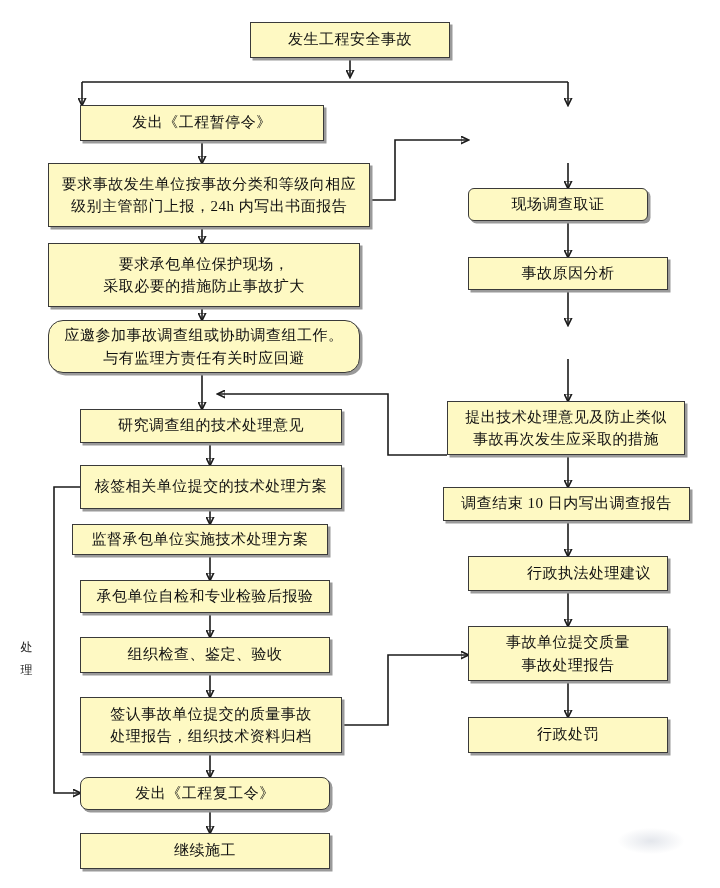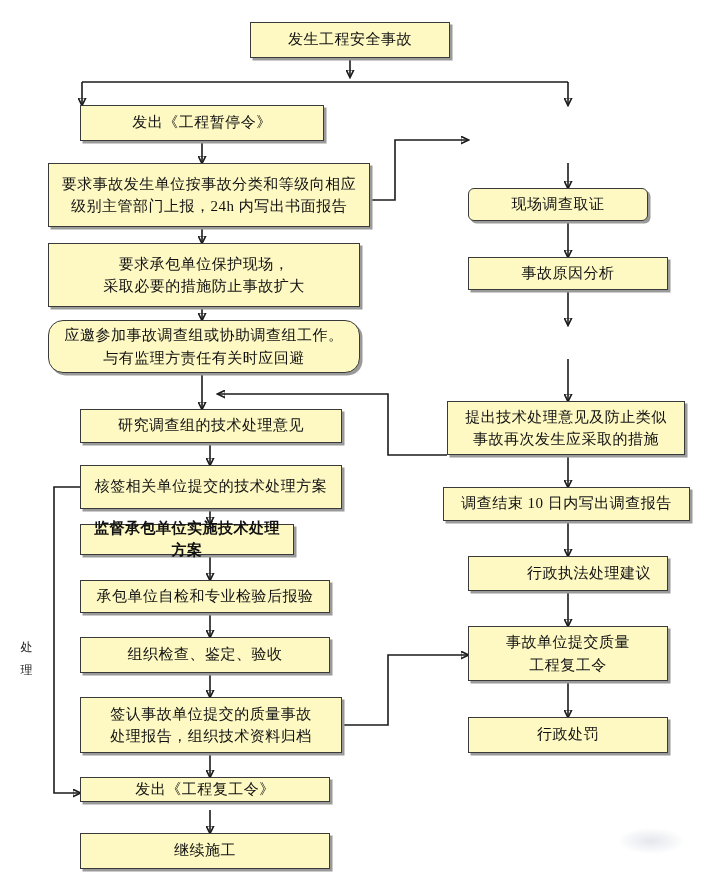--- a/index.html
+++ b/index.html
@@ -114,47 +114,47 @@
   <div class="node two-line" style="left:48px;top:243px;width:312px;height:64px;">要求承包单位保护现场，
 采取必要的措施防止事故扩大</div>
 
   <div class="node two-line" style="left:48px;top:320px;width:312px;height:53px;border-radius:15px;">应邀参加事故调查组或协助调查组工作。
 与有监理方责任有关时应回避</div>
 
   <div class="node" style="left:80px;top:409px;width:262px;height:34px;">研究调查组的技术处理意见</div>
 
   <div class="node" style="left:80px;top:465px;width:262px;height:44px;">核签相关单位提交的技术处理方案</div>
 
-  <div class="node" style="left:80px;top:524px;width:214px;height:31px;font-weight:bold;">监督承包单位实施技术处理方案</div>
+  <div class="node" style="left:72px;top:524px;width:256px;height:31px;">监督承包单位实施技术处理方案</div>
 
   <div class="node" style="left:80px;top:580px;width:250px;height:33px;">承包单位自检和专业检验后报验</div>
 
   <div class="node" style="left:80px;top:637px;width:250px;height:36px;">组织检查、鉴定、验收</div>
 
   <div class="node two-line" style="left:80px;top:697px;width:262px;height:56px;">签认事故单位提交的质量事故
 处理报告，组织技术资料归档</div>
 
-  <div class="node" style="left:80px;top:777px;width:250px;height:25px;">发出《工程复工令》</div>
+  <div class="node" style="left:80px;top:777px;width:250px;height:33px;border-radius:8px;">发出《工程复工令》</div>
 
   <div class="node" style="left:80px;top:833px;width:250px;height:36px;">继续施工</div>
 
 
   <div class="node" style="left:468px;top:188px;width:180px;height:33px;border-radius:6px;">现场调查取证</div>
 
   <div class="node" style="left:468px;top:257px;width:200px;height:33px;">事故原因分析</div>
 
 
   <div class="node two-line" style="left:447px;top:401px;width:238px;height:54px;">提出技术处理意见及防止类似
 事故再次发生应采取的措施</div>
 
   <div class="node" style="left:443px;top:487px;width:247px;height:34px;">调查结束 10 日内写出调查报告</div>
 
   <div class="node" style="left:468px;top:556px;width:200px;height:35px;padding-left:48px;">行政执法处理建议</div>
 
   <div class="node two-line" style="left:468px;top:626px;width:200px;height:55px;">事故单位提交质量
-工程复工令</div>
+事故处理报告</div>
 
   <div class="node" style="left:468px;top:717px;width:200px;height:36px;">行政处罚</div>
 
   <div class="side-label" style="left:16px;top:636px;">处理</div>
 
   <div class="wm"></div>
 </div>
 
 </body></html>

